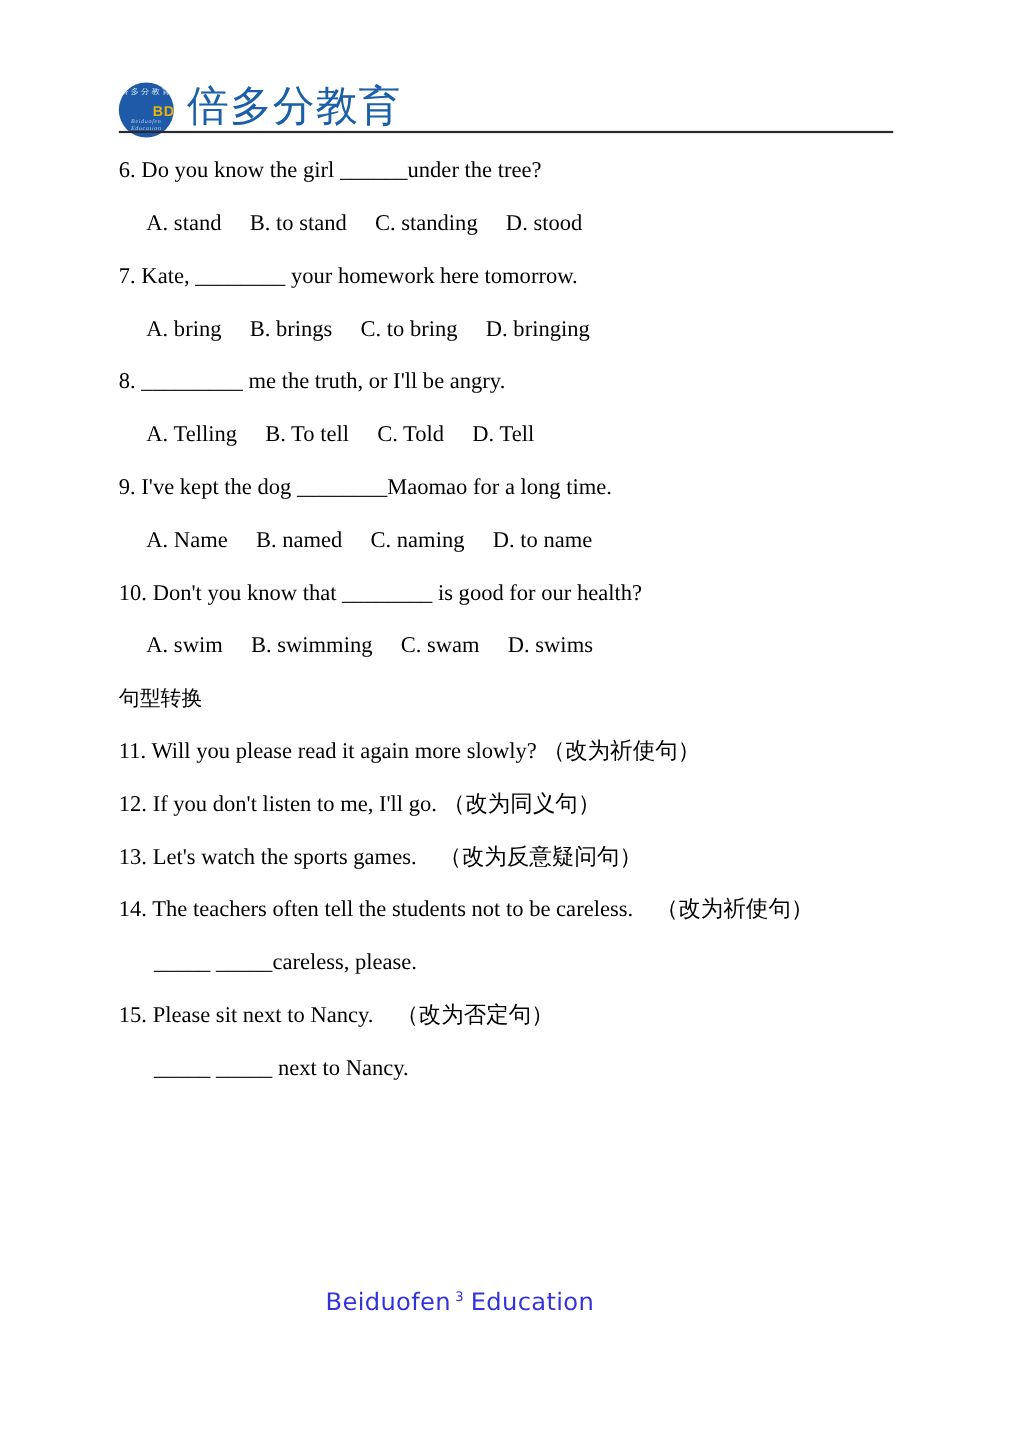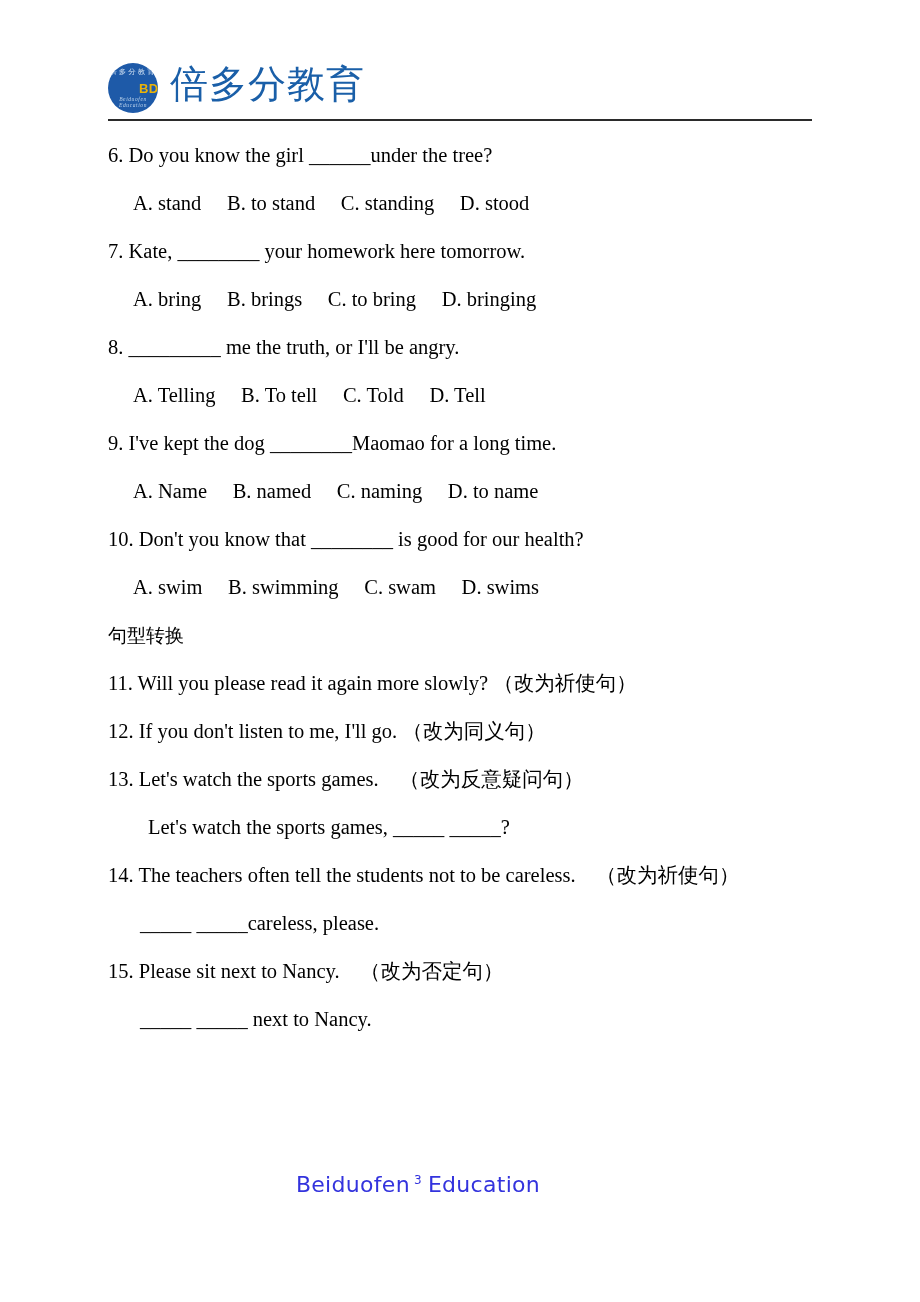--- a/index.html
+++ b/index.html
@@ -13,21 +13,21 @@
     position: relative;
     font-family: "Liberation Serif", "DejaVu Serif", serif;
     color: #000000;
     overflow: hidden;
   }
 
   
   .page-header {
     position: absolute;
     left: 108px;
-    top: 56px;
+    top: 68px;
     width: 704px;
     height: 62px;
   }
   .logo-mark {
     position: absolute;
     left: 0;
     top: 7px;
     width: 50px;
     height: 50px;
     border-radius: 50%;
@@ -187,21 +187,20 @@
   <p class="q-line">10. Don't you know that ________ is good for our health?</p>
   <p class="opt-line">A. swim     B. swimming     C. swam     D. swims</p>
 
   <p class="section-head">句型转换</p>
 
   <p class="q-line">11. Will you please read it again more slowly? （改为祈使句）</p>
 
   <p class="q-line">12. If you don't listen to me, I'll go. （改为同义句）</p>
 
   <p class="q-line">13. Let's watch the sports games.　（改为反意疑问句）</p>
-  <p class="ans-line indent-wide">Let's watch the sports games, _____ _____?</p>
 
   <p class="q-line">14. The teachers often tell the students not to be careless.　（改为祈使句）</p>
   <p class="ans-line">_____ _____careless, please.</p>
 
   <p class="q-line">15. Please sit next to Nancy.　（改为否定句）</p>
   <p class="ans-line">_____ _____ next to Nancy.</p>
 
 </div>
 
 <div class="page-footer">

